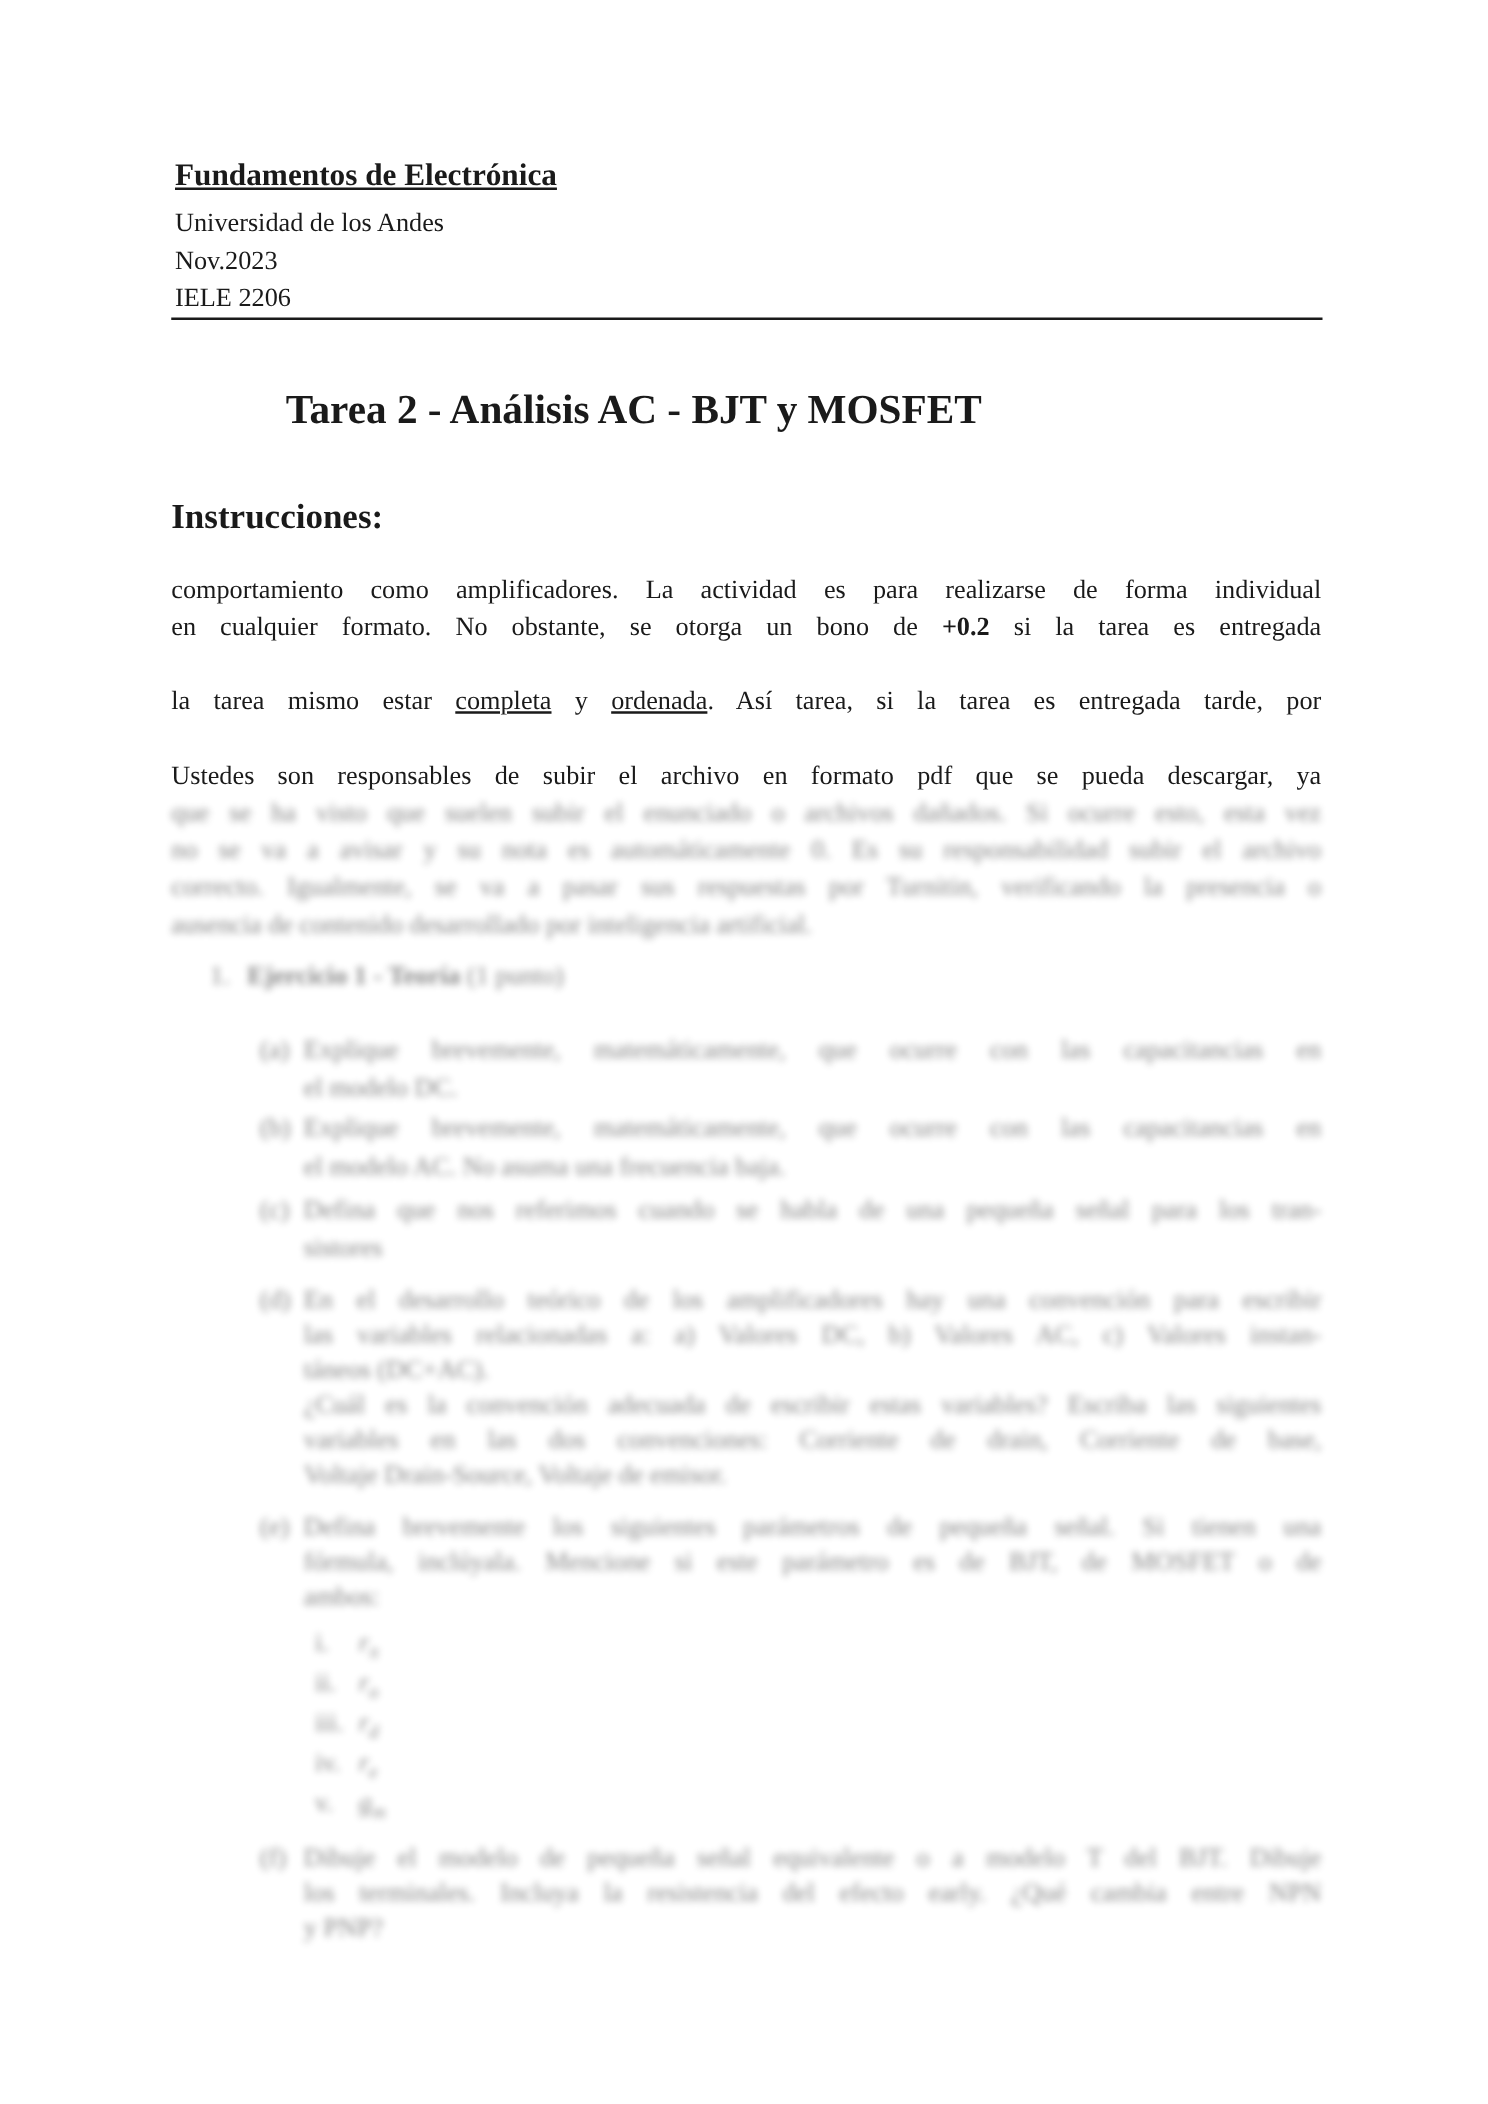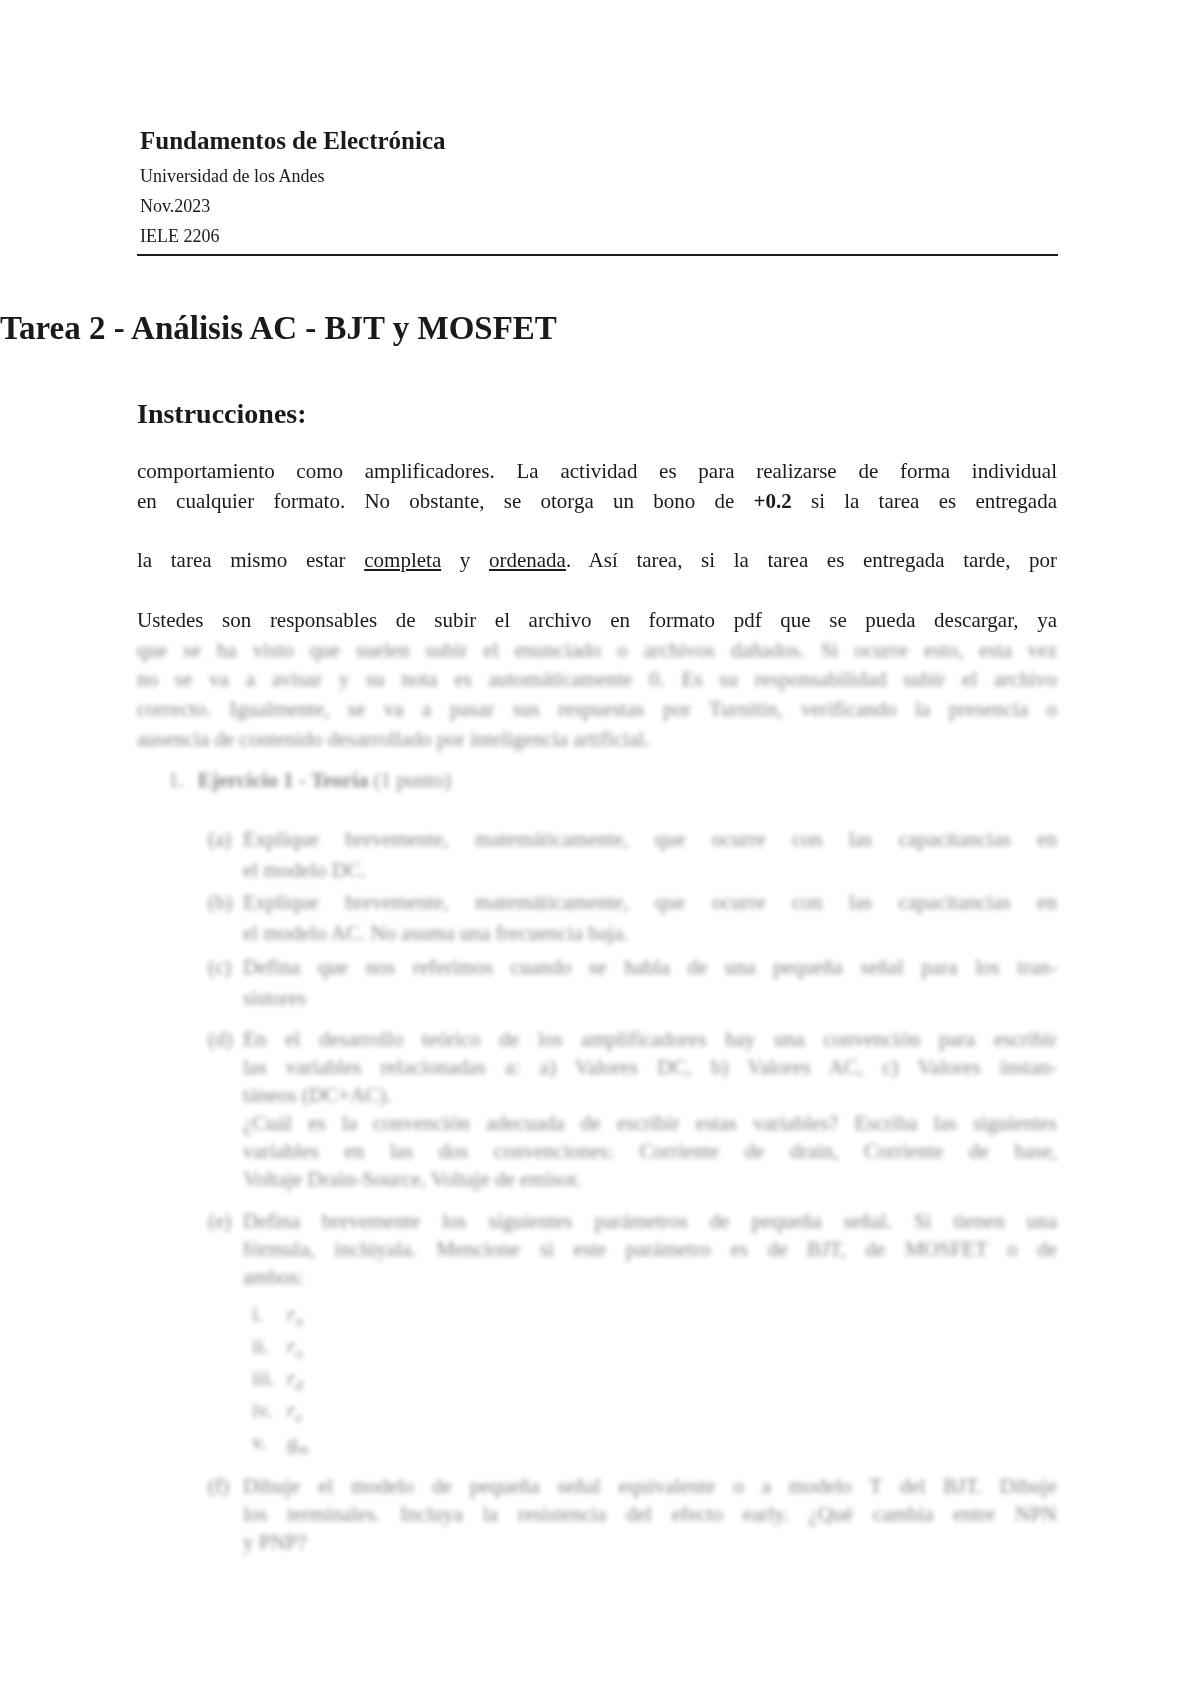--- a/index.html
+++ b/index.html
@@ -10,36 +10,36 @@
   }
   .abs { position:absolute; }
   .line { font-size:21px; line-height:27px; }
   .jline { text-align:justify; text-align-last:justify; }
   .lline { text-align:left; text-align-last:left; }
   .bd { font-weight:bold; }
   .u { text-decoration:underline; }
   .it { font-style:italic; }
   .blur { filter:blur(2.8px); opacity:0.58; color:#2f2f2f; }
   .hdr-course { font-size:25px; font-weight:bold; }
-  .hdr-line { font-size:18px; }
+  .hdr-line { font-size:21px; }
   .rule { height:2px; background:#1a1a1a; }
-  .doc-title { font-size:33px; font-weight:bold; text-align:left; width:1014px; left:0; }
+  .doc-title { font-size:33px; font-weight:bold; text-align:center; width:1014px; left:0; }
   .instr-head { font-size:28px; font-weight:bold; }
   .ex-head { font-size:21px; }
   .ex-num { margin-right:14px; }
   .item-label { font-size:21px; }
   .plabel { display:inline-block; min-width:26px; text-align:right; margin-right:9px; }
   sub { font-size:0.72em; }
 </style>
 </head>
 <body>
 
 <div class="page">
 
-  <div class="abs hdr-course" style="left:140px; top:127px;">Fundamentos de Electrónica</div>
+  <div class="abs hdr-course" style="left:140px; top:127px;text-decoration:underline;">Fundamentos de Electrónica</div>
   <div class="abs hdr-line" style="left:140px; top:166px;">Universidad de los Andes</div>
   <div class="abs hdr-line" style="left:140px; top:196px;">Nov.2023</div>
   <div class="abs hdr-line" style="left:140px; top:226px;">IELE 2206</div>
   <div class="abs rule" style="left:137px; top:254px; width:921px;"></div>
 
   <div class="abs doc-title" style="top:310px;">Tarea 2 - Análisis AC - BJT y MOSFET</div>
 
   <div class="abs instr-head" style="left:137px; top:398px;">Instrucciones:</div>
 
   <div class="abs line jline" style="left:137px; top:458px; width:920px;">comportamiento como amplificadores. La actividad es para realizarse de forma individual</div>

